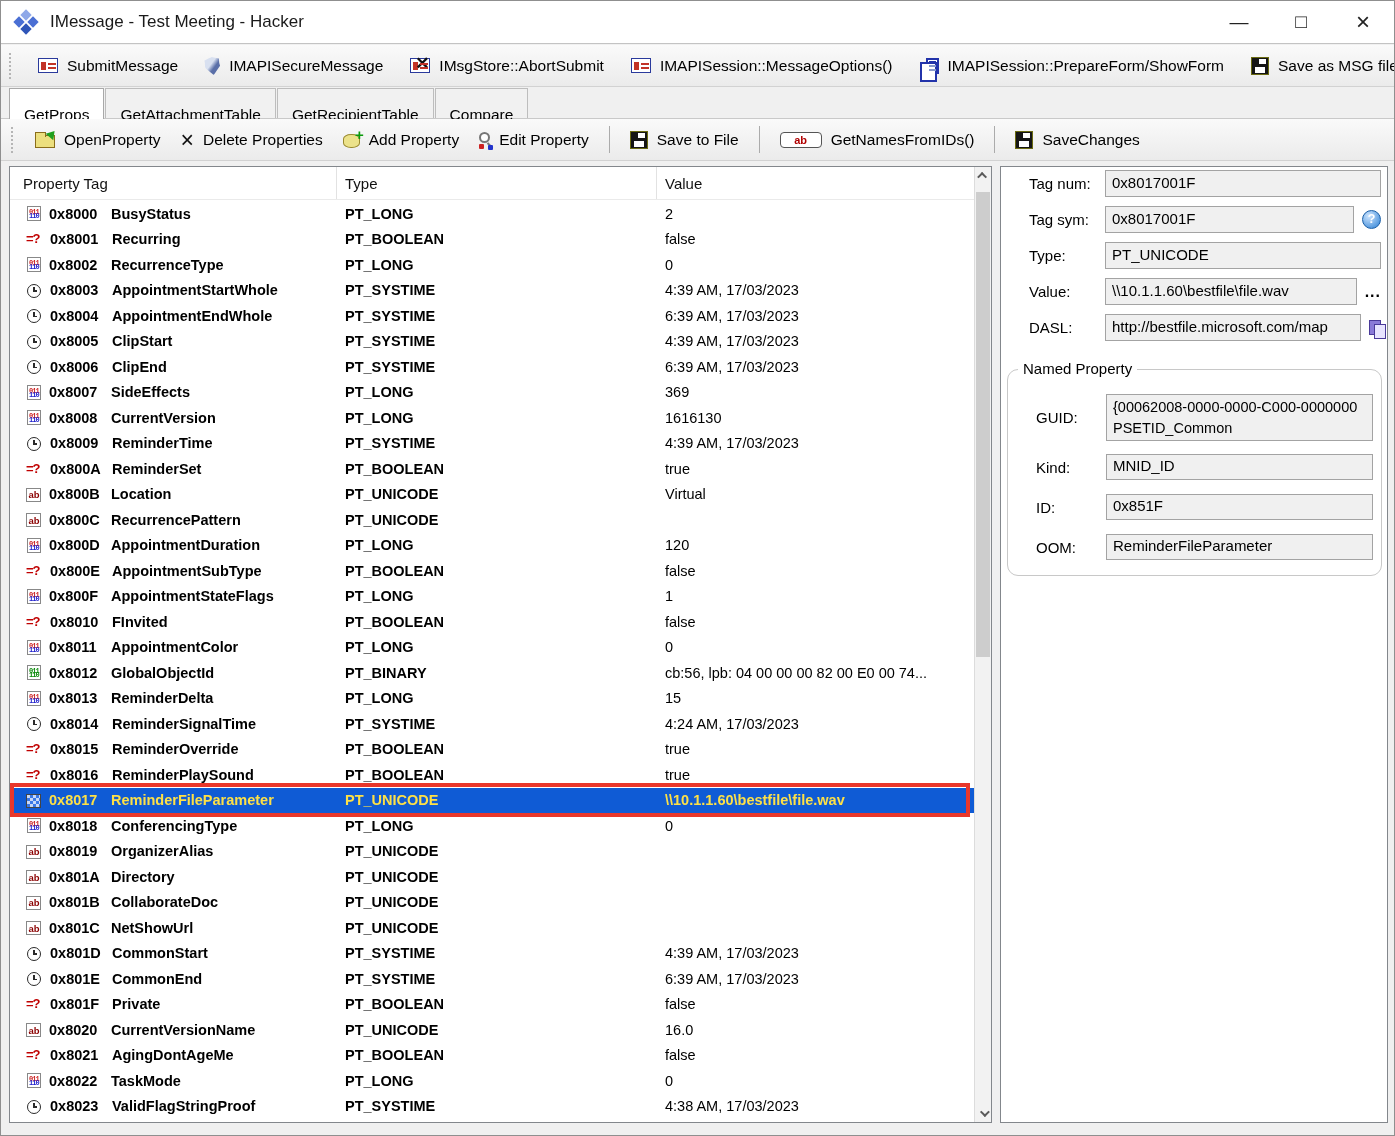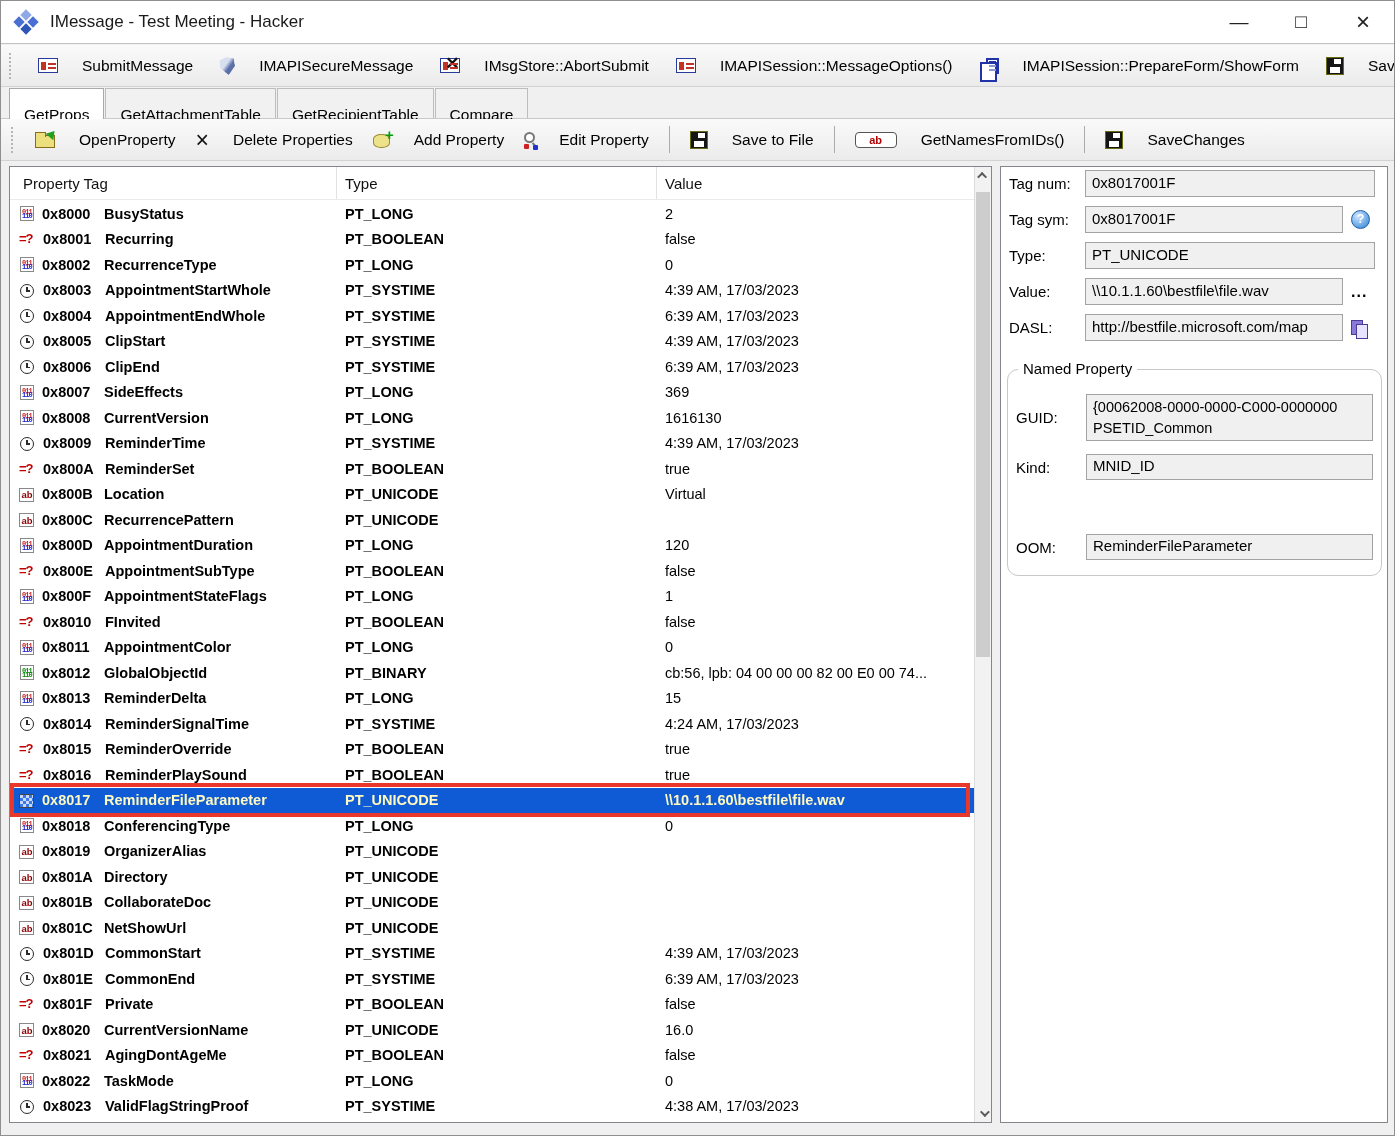--- a/index.html
+++ b/index.html
@@ -23,21 +23,21 @@
              font-size:19px; color:#222; }
   .win-btn.close { font-size:24px; }
 
   
   .toolbar { position:absolute; left:0; right:0; display:flex; align-items:center;
              background:linear-gradient(#fafafa,#ebebeb); border-bottom:1px solid #d2d2d2;
              font-size:15.5px; }
   #toolbar-top { top:44px; height:42px; gap:27px; padding-left:8px; }
   #toolbar-actions { top:118px; height:42px; gap:20px; padding-left:10px; }
   .grip { width:4px; height:26px; border-left:2px dotted #b5b5b5; }
-  .tb-item { display:flex; align-items:center; gap:24px; white-space:nowrap; cursor:default; }
+  .tb-item { display:flex; align-items:center; gap:9px; white-space:nowrap; cursor:default; }
   .tb-sep { width:1px; height:27px; background:#ababab; }
 
   
   .ticon { display:inline-block; position:relative; flex:none; }
   .msg-icon { width:20px; height:15px; background:#fff; border:1px solid #2a3a9c; }
   .msg-icon::before { content:""; position:absolute; left:2px; top:3px; width:5px; height:8px; background:#c23327; }
   .msg-icon::after  { content:""; position:absolute; left:9px; top:4px; width:8px; height:2px; background:#c23327;
                       box-shadow:0 4px 0 #c23327; }
   .abort-wrap { position:relative; }
   .abort-x { position:absolute; left:4px; top:-6px; font-size:17px; font-weight:bold; color:#111; }
@@ -78,26 +78,26 @@
   .listview { position:absolute; left:8px; top:165px; width:983px; height:957px;
               background:#fff; border:1px solid #83878c; }
   .lheader { display:flex; height:33px; align-items:center; font-size:15px; color:#111;
              border-bottom:1px solid #eaeaea; padding-right:17px; }
   .lheader .hc { height:100%; display:flex; align-items:center; border-right:1px solid #e2e2e2; }
   .hc.h1 { width:327px; padding-left:13px; }
   .hc.h2 { width:320px; padding-left:8px; }
   .hc.h3 { flex:1; padding-left:8px; border-right:none; }
   .lbody { position:absolute; left:0; top:34px; right:17px; bottom:0; overflow:hidden; }
   .lrow { display:flex; align-items:center; height:25.5px; font-size:14.5px; white-space:nowrap; }
-  .cell1 { width:327px; display:flex; align-items:center; padding-left:9px; overflow:hidden; }
+  .cell1 { width:327px; display:flex; align-items:center; padding-left:16px; overflow:hidden; }
   .ptag { width:62px; font-weight:bold; flex:none; }
   .pname { font-weight:bold; }
   .cell2 { width:320px; padding-left:8px; font-weight:bold; }
   .cell3 { flex:1; padding-left:8px; overflow:hidden; }
-  .lrow.selected { background:var(--sel,#0f5bd5); color:#fef9c3; }
+  .lrow.selected { background:var(--sel,#0f5bd5); color:#fde047; }
   .lrow.selected .cell3 { font-weight:bold; }
   .annotation { position:absolute; left:0; top:582px; width:960px; height:34px;
                 border:4px solid var(--ann,#e8372b); z-index:6; pointer-events:none; }
 
   
   .picon { width:16px; height:16px; margin-right:8px; flex:none; position:relative; display:inline-block; }
   .long-icon, .binary-icon { background:#fff; border:1px solid #888; width:14px; height:15px; margin-left:1px;
              font-family:"Liberation Mono",monospace; }
   .long-icon::before { content:"011"; position:absolute; left:1px; top:1px; font-size:7px; font-weight:bold; color:#c22; letter-spacing:-1px;}
   .long-icon::after  { content:"110"; position:absolute; left:1px; bottom:0px; font-size:7px; font-weight:bold; color:#22c; letter-spacing:-1px;}
@@ -122,21 +122,21 @@
   .chev { width:7px; height:7px; border-left:2px solid #5a5a5a; border-top:2px solid #5a5a5a; }
   .chev.u { transform:rotate(45deg) translateY(2px); }
   .chev.d { transform:rotate(225deg) translateY(2px); }
   .sthumb { position:absolute; left:1px; top:25px; width:14px; height:465px; background:#cdcdcd; }
 
   
   .detail { position:absolute; left:999px; top:165px; width:388px; height:957px;
             background:#fff; border:1px solid #83878c; font-size:15px; }
   .fields { display:flex; flex-direction:column; gap:9px; padding:3px 6px 0 8px; }
   .frow { display:flex; align-items:center; }
-  .flabel { width:76px; flex:none; }
+  .flabel { width:76px; flex:none;margin-left:20px; }
   .fbox { height:27px; background:#f0f0f0; border:1px solid #a3a3a3; padding:3px 6px;
           white-space:nowrap; overflow:hidden; }
   .fbox.wide { width:290px; } .fbox.narrow { width:258px; }
   .fsuffix { margin-left:8px; display:flex; align-items:center; }
   .more-btn { font-size:16px; font-weight:bold; letter-spacing:1px; }
   .help-icon { width:19px; height:19px; border-radius:50%; border:1px solid #1a5fa8;
                background:radial-gradient(circle at 35% 30%, #cfe6ff, #2a7fd4); color:#fff;
                font-weight:bold; font-size:12.5px; text-align:center; line-height:17px; }
   .paste-icon { position:relative; width:12px; height:15px; background:#8a7ad8; border:1px solid #4a3a9a; }
   .paste-icon::after { content:""; position:absolute; left:4px; top:3px; width:10px; height:13px;
@@ -629,20 +629,24 @@
         <span class="flabel">GUID:</span>
         <span class="npbox two">
           <span style="display:block">{00062008-0000-0000-C000-0000000</span>
           <span style="display:block">PSETID_Common</span>
         </span>
       </div>
       <div class="nprow" style="top:84px;">
         <span class="flabel">Kind:</span>
         <span class="npbox one">MNID_ID</span>
       </div>
+      <div class="nprow" style="top:124px;">
+        <span class="flabel">ID:</span>
+        <span class="npbox one">0x851F</span>
+      </div>
       <div class="nprow" style="top:164px;">
         <span class="flabel">OOM:</span>
         <span class="npbox one">ReminderFileParameter</span>
       </div>
     </div>
   </div>
 
 </div>
 
 </body></html>

